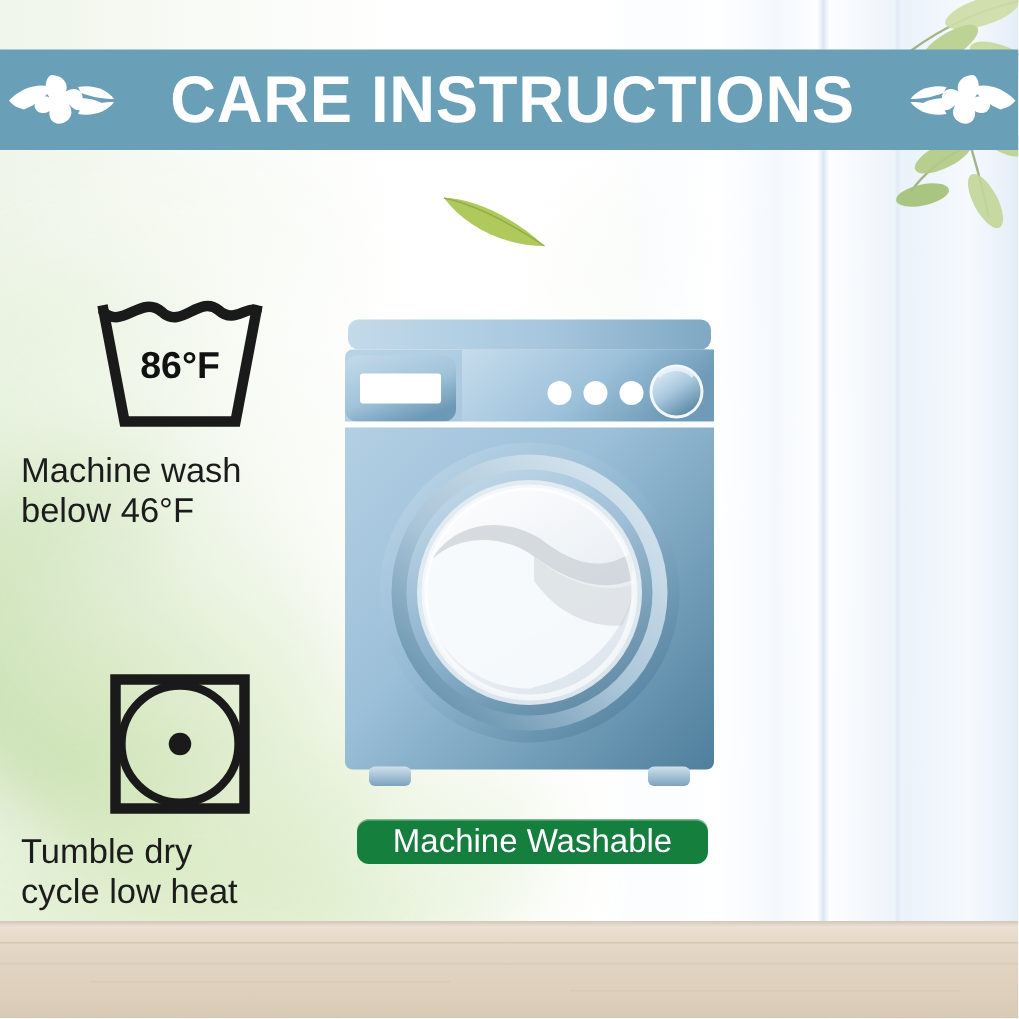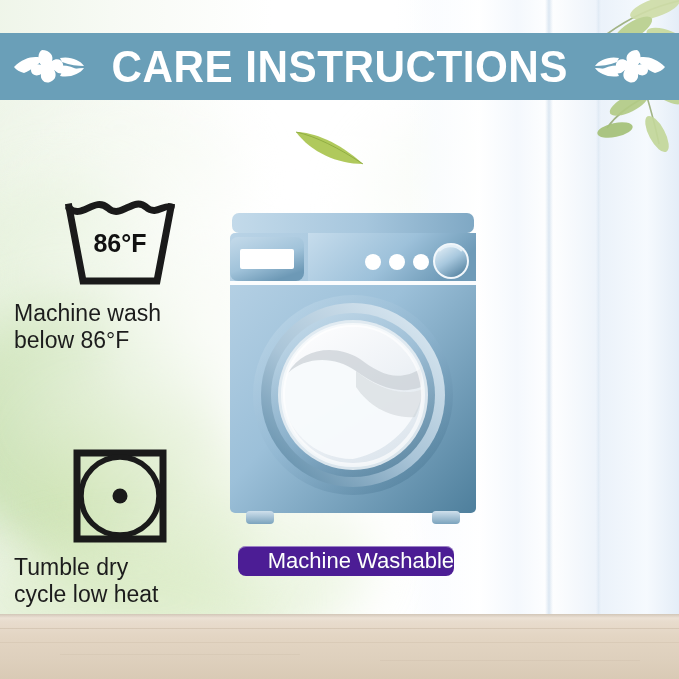--- a/index.html
+++ b/index.html
@@ -100,22 +100,22 @@
   }
 
   
   .banner {
     position: absolute;
     left: 0; right: 0;
     top: 33px; height: 67px;
     background: #6a9fb8;
     display: flex;
     align-items: center;
-    justify-content: center;
-    gap: 16px;
+    justify-content: flex-end;
+    gap: 26px;
   }
   .banner-title {
     color: #ffffff;
     font-size: 44px;
     font-weight: bold;
     letter-spacing: 0.5px;
     line-height: 1;
     white-space: nowrap;
     font-family: "Liberation Sans", sans-serif;
     transform: scaleX(0.96);
@@ -151,26 +151,26 @@
     font-family: "Liberation Sans", sans-serif;
   }
 
   
   .machine { position: absolute; left: 228px; top: 205px; }
 
   
   .badge {
     position: absolute;
     left: 238px; top: 546px;
-    width: 216px; height: 30px;
-    background: #4c1d95;
+    width: 234px; height: 30px;
+    background: #15803d;
     border-radius: 8px;
     display: flex;
     align-items: center;
-    justify-content: flex-end;
+    justify-content: center;
     box-shadow: inset 0 1px 0 rgba(255,255,255,0.45);
   }
   .badge-text {
     color: #ffffff;
     font-size: 22px;
     line-height: 1;
     font-family: "Liberation Sans", sans-serif;
     text-shadow: 0 1px 1px rgba(60,90,105,0.35);
   }
 </style>
@@ -344,21 +344,21 @@
     <span class="badge-text">Machine Washable</span>
   </div>
 
   <div class="cell cell-wash">
     <svg class="sym" width="124" height="96" viewBox="0 0 124 96">
       <path d="M11 12 C 24 24, 36 0, 50 12 C 63 24, 75 0, 88 11 C 98 20, 106 8, 113 11" stroke="#1a1a1a" stroke-width="7" fill="none" stroke-linecap="round" stroke-linejoin="round"></path>
       <path d="M11 11 L 25 85 L 99 85 L 113 11" stroke="#1a1a1a" stroke-width="7" fill="none" stroke-linecap="square" stroke-linejoin="miter"></path>
       <text class="temp-text" x="62" y="56" text-anchor="middle">86°F</text>
     </svg>
     <div class="label">Machine wash
-below 86°F</div>
+below 46°F</div>
   </div>
 
 
   <div class="cell cell-dry">
     <svg class="sym" width="104" height="100" viewBox="0 0 104 100">
       <rect x="9" y="7" width="86" height="86" stroke="#1a1a1a" stroke-width="7" fill="none"></rect>
       <circle cx="52" cy="50" r="39" stroke="#1a1a1a" stroke-width="5.5" fill="none"></circle>
       <circle cx="52" cy="50" r="7.5" fill="#1a1a1a"></circle>
     </svg>
     <div class="label">Tumble dry

